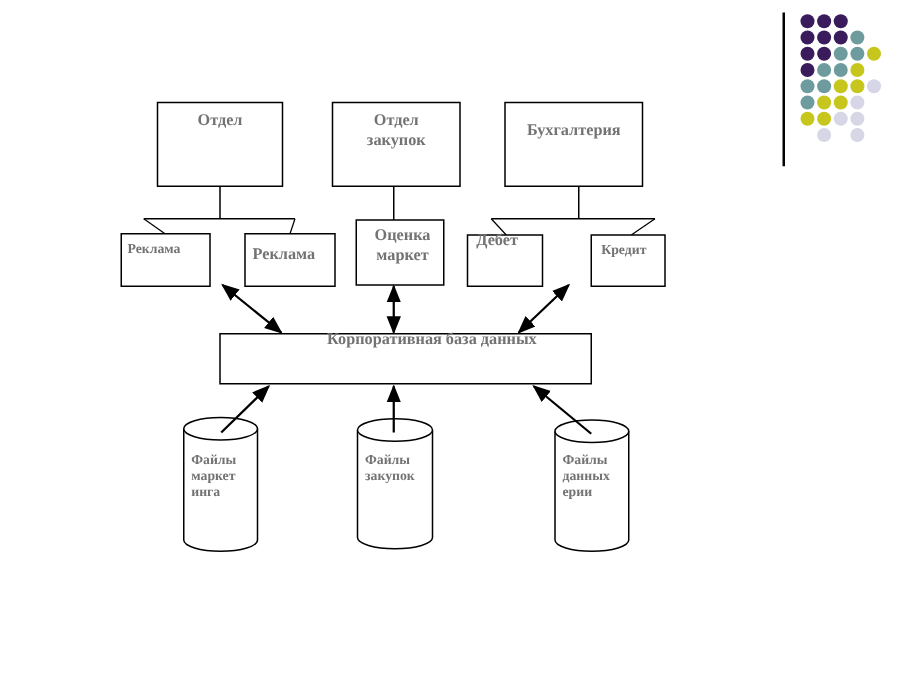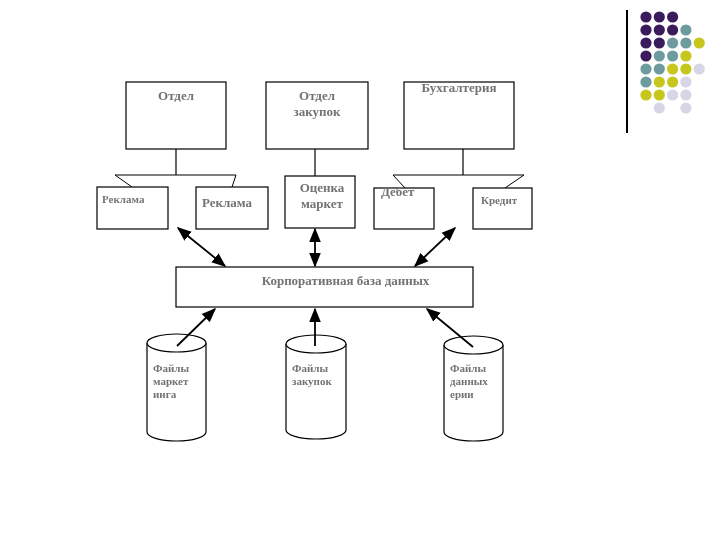--- a/index.html
+++ b/index.html
@@ -102,34 +102,34 @@
   <line x1="473" y1="347" x2="427" y2="309" stroke="#000" stroke-width="1.8" marker-end="url(#ah)"></line>
 </svg>
 
 <div class="lbl center f13" style="left:126px;top:88px;width:100px;">
   <div>Отдел</div>
 </div>
 <div class="lbl center f13" style="left:266px;top:88px;width:102px;">
   <div>Отдел</div>
   <div>закупок</div>
 </div>
-<div class="lbl center f13" style="left:404px;top:80px;width:110px;">
+<div class="lbl center f13" style="left:404px;top:96px;width:110px;">
   <div>Бухгалтерия</div>
 </div>
 
 <div class="lbl f11" style="left:102px;top:193px;">Реклама</div>
 <div class="lbl f13" style="left:202px;top:195px;">Реклама</div>
 <div class="lbl center f13" style="left:285px;top:180px;width:74px;">
   <div>Оценка</div>
   <div>маркет</div>
 </div>
 <div class="lbl f13" style="left:381px;top:184px;">Дебет</div>
 <div class="lbl f11" style="left:481px;top:194px;">Кредит</div>
 
-<div class="lbl center f13" style="left:176px;top:273px;width:339px;">Корпоративная база данных</div>
+<div class="lbl center f13" style="left:176px;top:263px;width:339px;">Корпоративная база данных</div>
 
 <div class="lbl f11" style="left:153px;top:362px;">
   <div>Файлы</div>
   <div>маркет</div>
   <div>инга</div>
 </div>
 <div class="lbl f11" style="left:292px;top:362px;">
   <div>Файлы</div>
   <div>закупок</div>
 </div>

